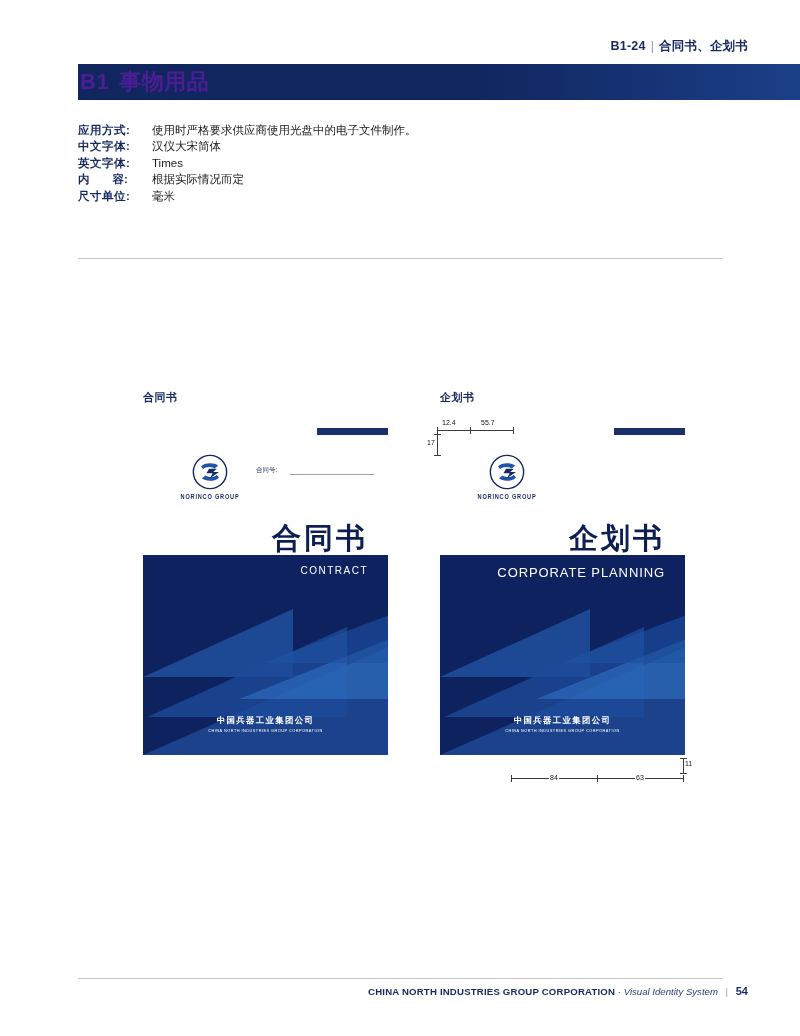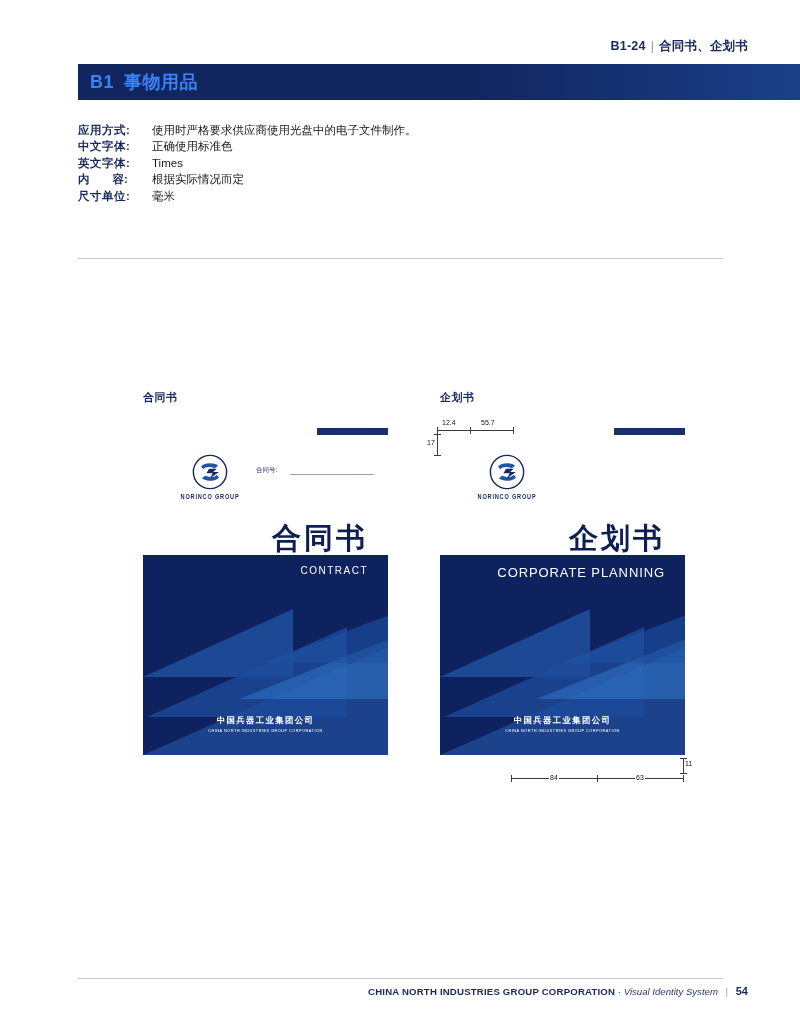--- a/index.html
+++ b/index.html
@@ -33,28 +33,28 @@
   .blue-band {
     position: absolute;
     left: 78px;
     top: 64px;
     width: 722px;
     height: 36px;
     background: linear-gradient(to right, #11265f 0%, #11265f 55%, #1b3f88 100%);
   }
   .blue-band-title {
     position: absolute;
-    left: 78px;
+    left: 68px;
     top: 64px;
     height: 36px;
     display: flex;
     align-items: center;
     padding-left: 12px;
-    color: #3b82f6;
-    font-size: 18px;
+    color: #4c1d95;
+    font-size: 22px;
     font-weight: bold;
     letter-spacing: 0.5px;
   }
   .blue-band-title .code {
     margin-right: 10px;
   }
 
   
   .specs {
     position: absolute;
@@ -357,21 +357,21 @@
   <span>事物用品</span>
 </div>
 
 <div class="specs">
   <div class="spec-row">
     <span class="spec-label">应用方式:</span>
     <span class="spec-value">使用时严格要求供应商使用光盘中的电子文件制作。</span>
   </div>
   <div class="spec-row">
     <span class="spec-label">中文字体:</span>
-    <span class="spec-value">正确使用标准色</span>
+    <span class="spec-value">汉仪大宋简体</span>
   </div>
   <div class="spec-row">
     <span class="spec-label">英文字体:</span>
     <span class="spec-value">Times</span>
   </div>
   <div class="spec-row">
     <span class="spec-label spaced">内　　容:</span>
     <span class="spec-value">根据实际情况而定</span>
   </div>
   <div class="spec-row">

